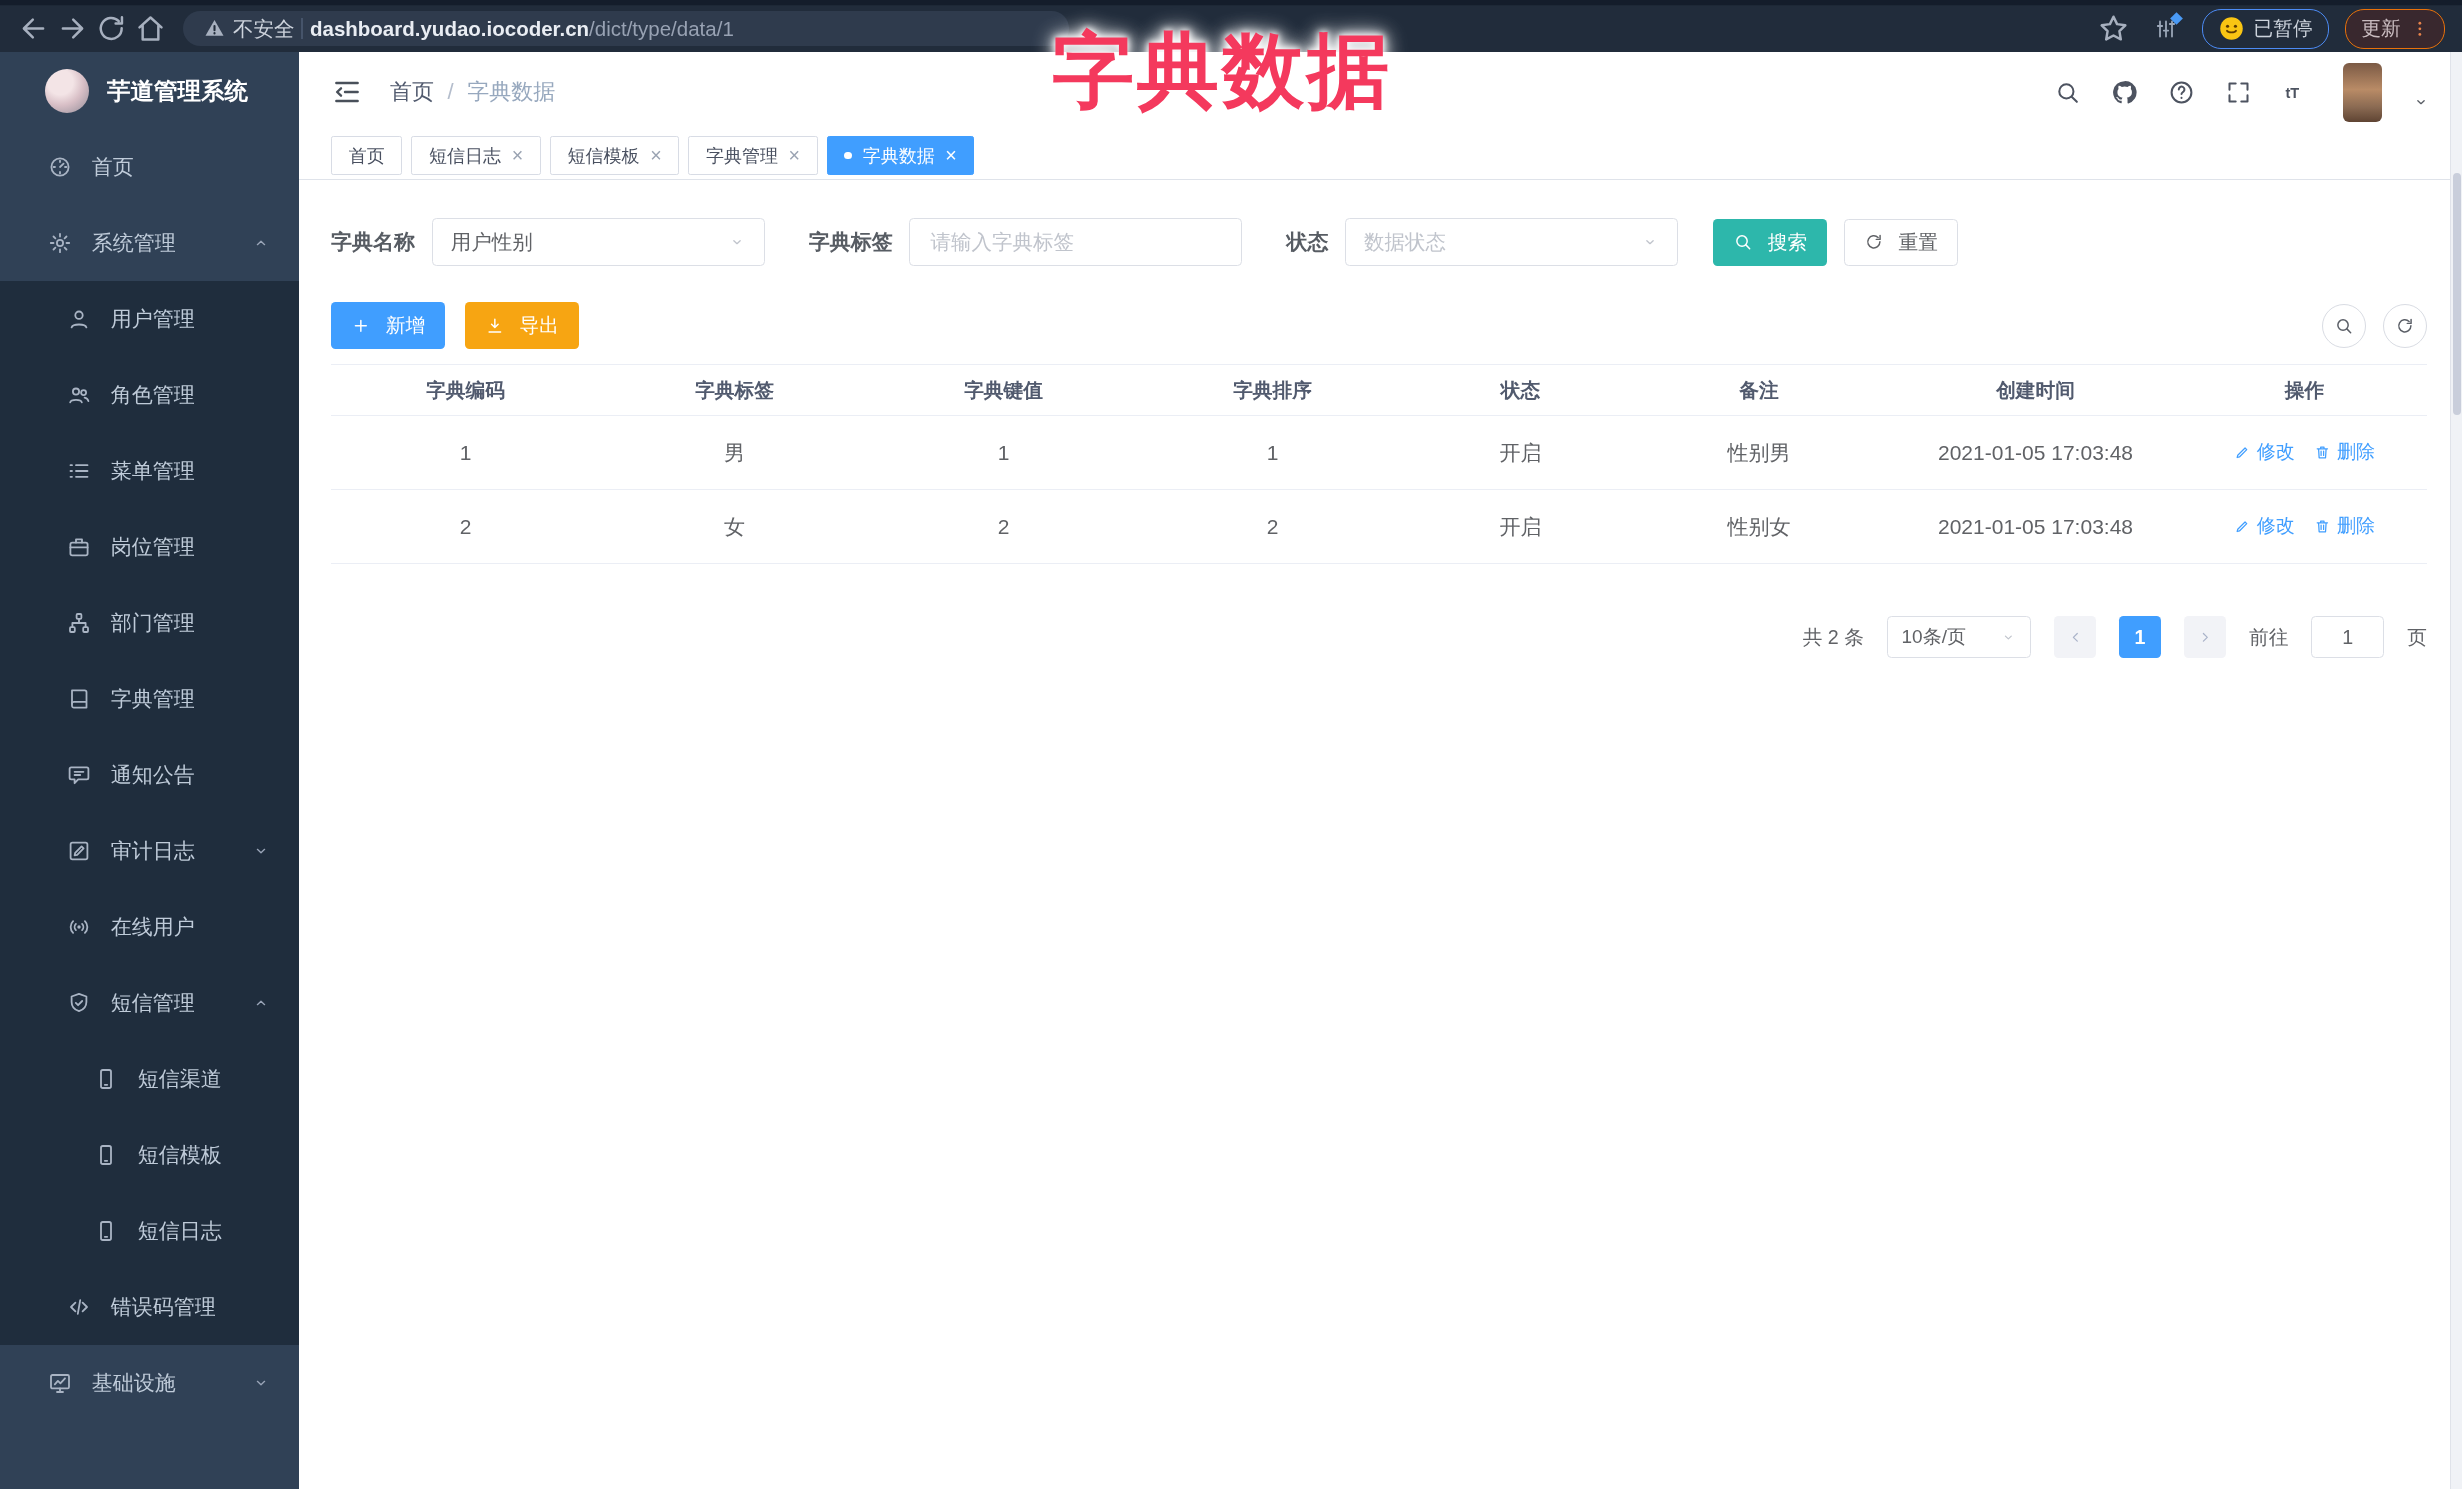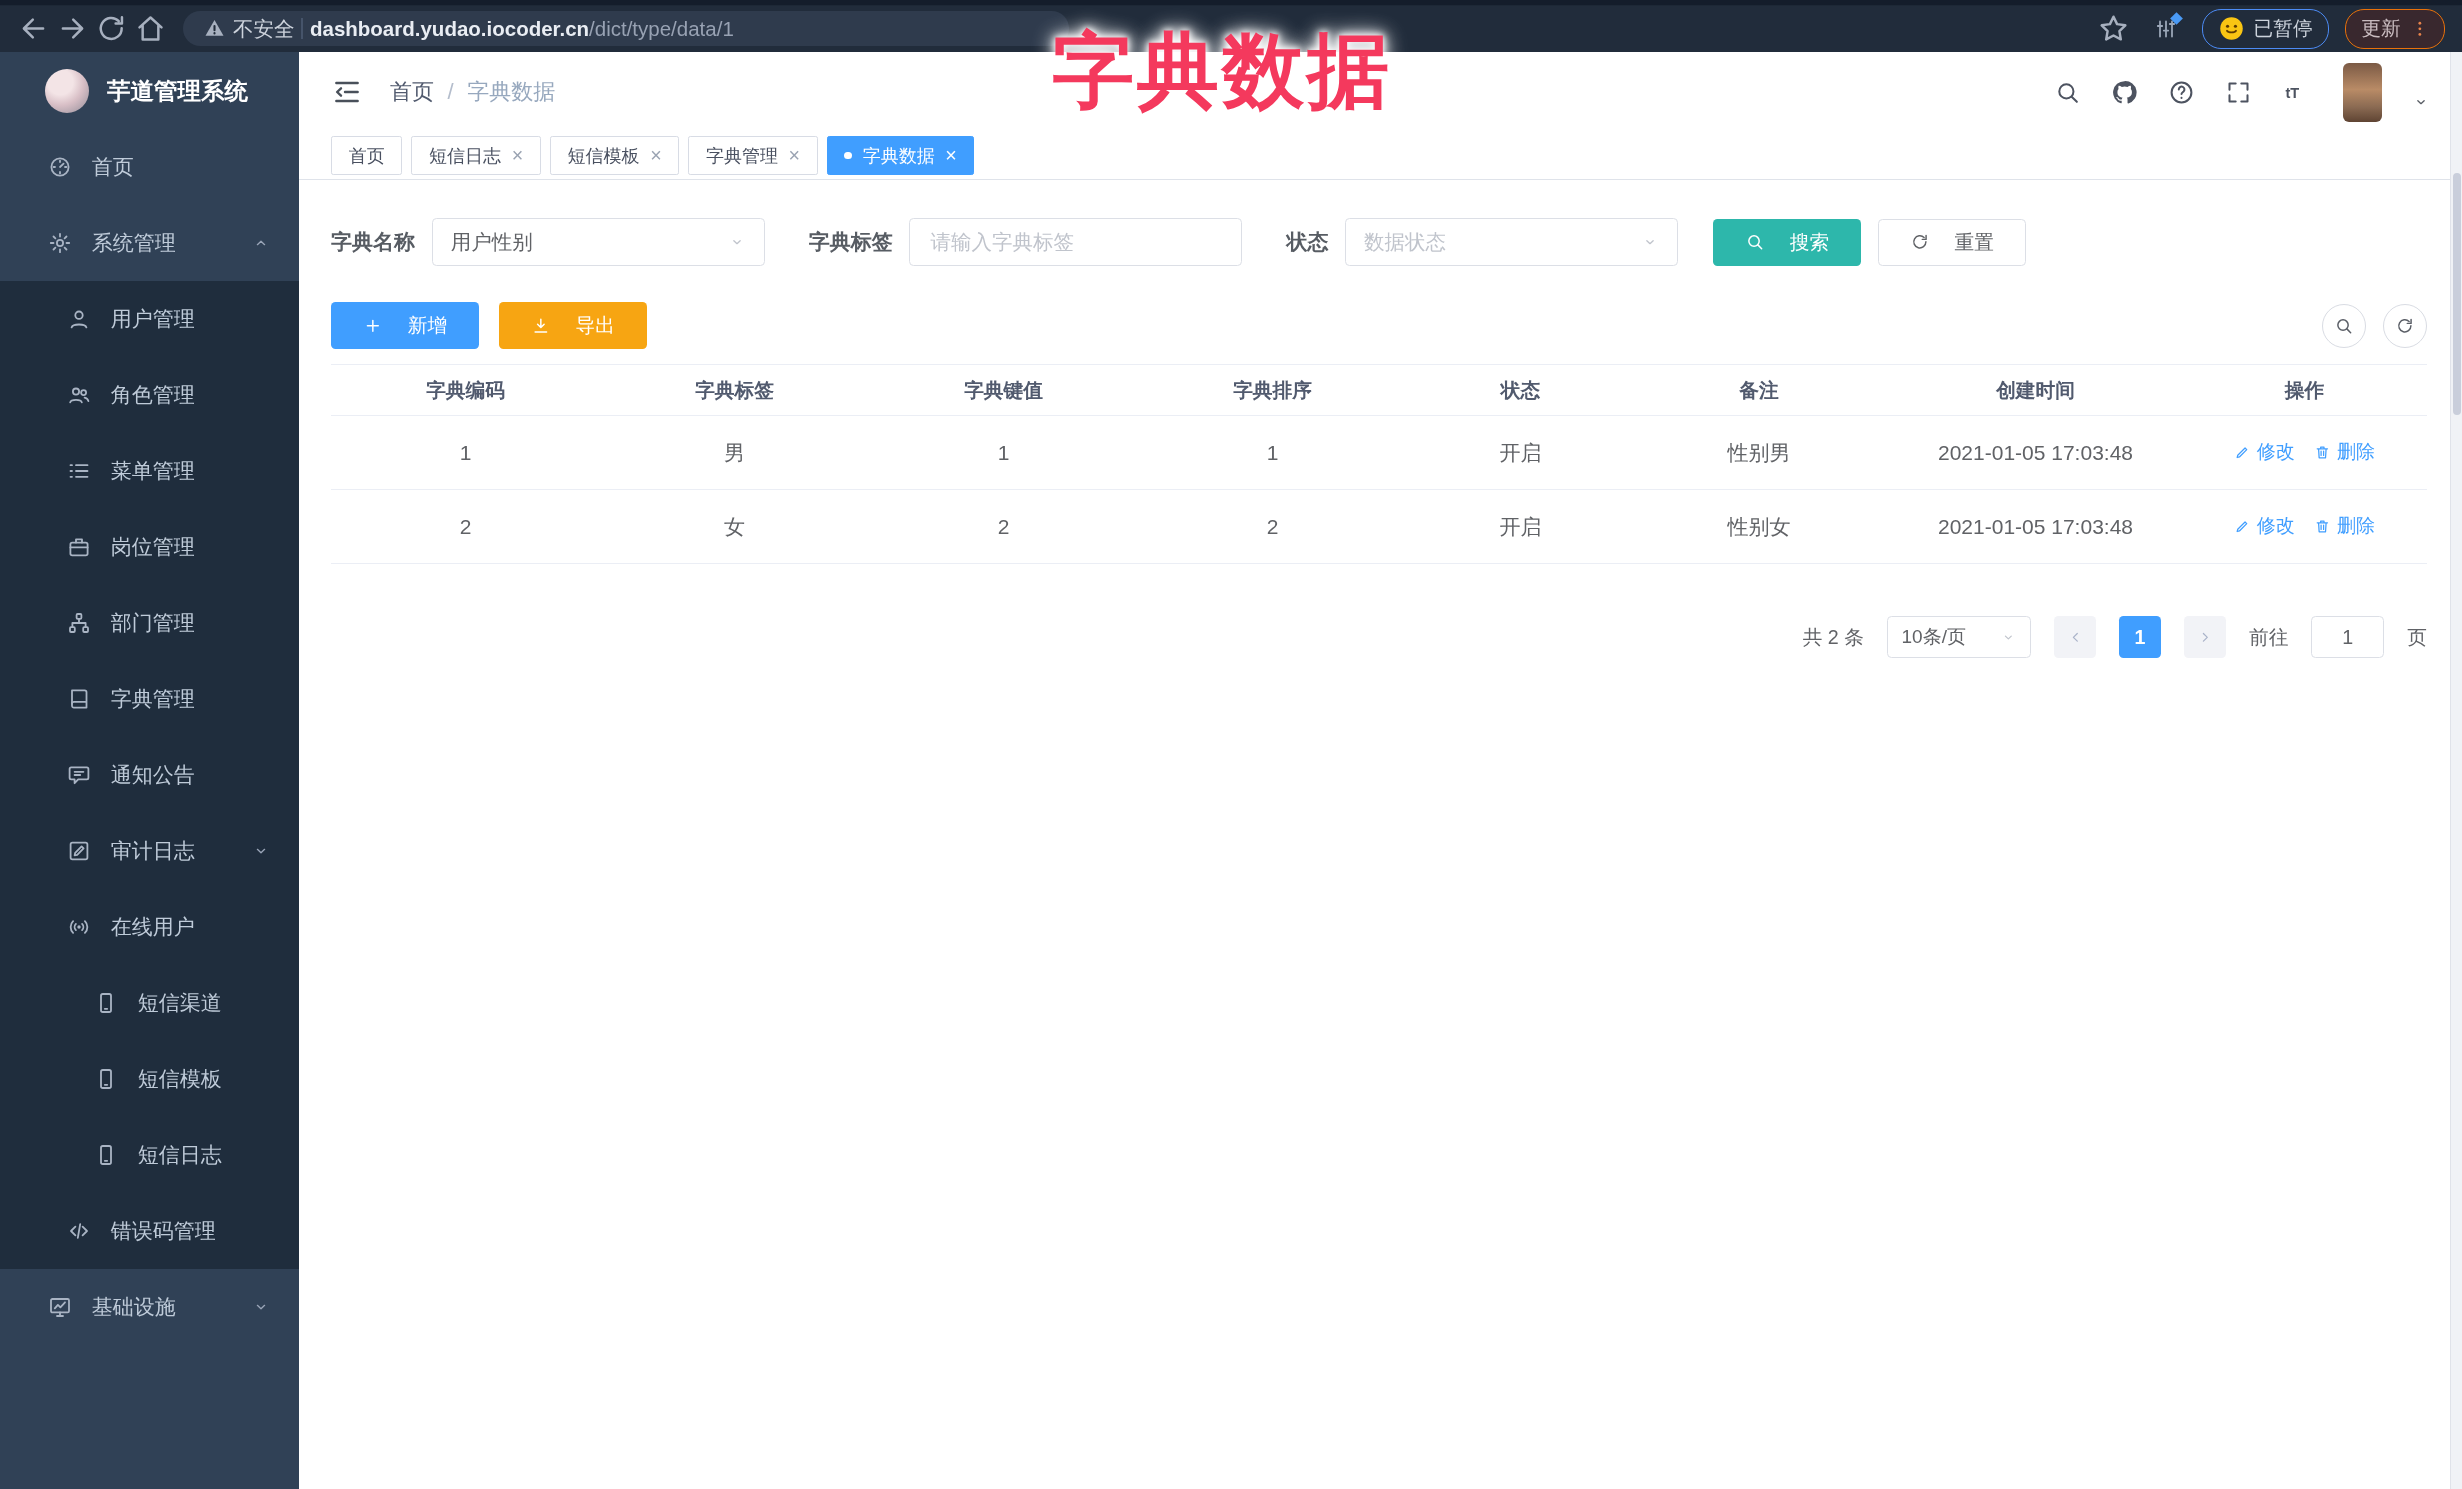--- a/index.html
+++ b/index.html
@@ -75,22 +75,22 @@
   .f-label{font-weight:bold;white-space:nowrap;}
   .select,.t-input{height:48px;box-sizing:border-box;border:0.8px solid #dcdfe6;border-radius:4.5px;background:#fff;
        display:flex;align-items:center;padding:0 18px;font-size:20.5px;width:333px;margin-left:16.7px;}
   .select .val{color:#606266;}
   .select .ph{color:#c0c4cc;}
   .select .caret{margin-left:auto;width:18px;height:18px;color:#c0c4cc;}
   .t-input{color:#606266;}
   .t-input input{border:none;outline:none;font-size:20.5px;width:100%;font-family:inherit;color:#606266;}
   .t-input input::placeholder{color:#c0c4cc;}
   .gap-lg{width:44px;}
-  .btn{height:47px;border-radius:4.5px;font-size:19.7px;display:inline-flex;align-items:center;gap:25px;
-       padding:0 31px;border:0.8px solid transparent;cursor:pointer;box-sizing:border-box;font-family:inherit;}
+  .btn{height:47px;border-radius:4.5px;font-size:19.7px;display:inline-flex;align-items:center;gap:15px;
+       padding:0 19px;border:0.8px solid transparent;cursor:pointer;box-sizing:border-box;font-family:inherit;}
   .btn .bic{width:19.7px;height:19.7px;}
   .btn-search{background:var(--teal,#2db7ab);color:#fff;margin-left:35px;}
   .btn-reset{background:#fff;border-color:#dcdfe6;color:#606266;margin-left:16.7px;}
   .toolbar-row{margin-top:36px;display:flex;align-items:center;}
   .btn-add{background:var(--primary,#409EFF);color:#fff;}
   .btn-export{background:var(--orange,#f7a512);color:#fff;margin-left:19.7px;}
   .round-group{margin-left:auto;display:flex;gap:16.7px;}
   .round-btn{width:42px;height:42px;border-radius:50%;border:0.8px solid #d9dce3;background:#fff;color:#5a5e66;
        display:flex;align-items:center;justify-content:center;cursor:pointer;}
   .round-btn .ic{width:19.7px;height:19.7px;}
@@ -338,20 +338,34 @@
         </span>
       </div>
       <div class="menu-item lvl1">
         <span class="mi-ic ic">
           <svg viewBox="0 0 24 24">
             <circle cx="12" cy="12" r="1.7" fill="currentColor" stroke="none"></circle>
             <path d="M8.9 8.9a4.4 4.4 0 000 6.2M15.1 8.9a4.4 4.4 0 010 6.2M6.1 6.1a8.3 8.3 0 000 11.8M17.9 6.1a8.3 8.3 0 010 11.8"></path>
           </svg>
         </span>
         <span class="mi-label">在线用户</span>
+      </div>
+      <div class="menu-item lvl1">
+        <span class="mi-ic ic">
+          <svg viewBox="0 0 24 24">
+            <path d="M12 2.8l7.4 2.7v5.4c0 4.7-3.1 7.8-7.4 9.3-4.3-1.5-7.4-4.6-7.4-9.3V5.5z"></path>
+            <path d="M8.8 11.9l2.3 2.3 4.1-4.2"></path>
+          </svg>
+        </span>
+        <span class="mi-label">短信管理</span>
+        <span class="arrow ic">
+          <svg viewBox="0 0 24 24">
+            <path d="M7.2 14.2L12 9.6l4.8 4.6"></path>
+          </svg>
+        </span>
       </div>
       <div class="menu-item lvl2">
         <span class="mi-ic ic">
           <svg viewBox="0 0 24 24">
             <rect x="7" y="3" width="10" height="18" rx="1.8"></rect>
             <path d="M10.8 17.8h2.4"></path>
           </svg>
         </span>
         <span class="mi-label">短信渠道</span>
       </div>

